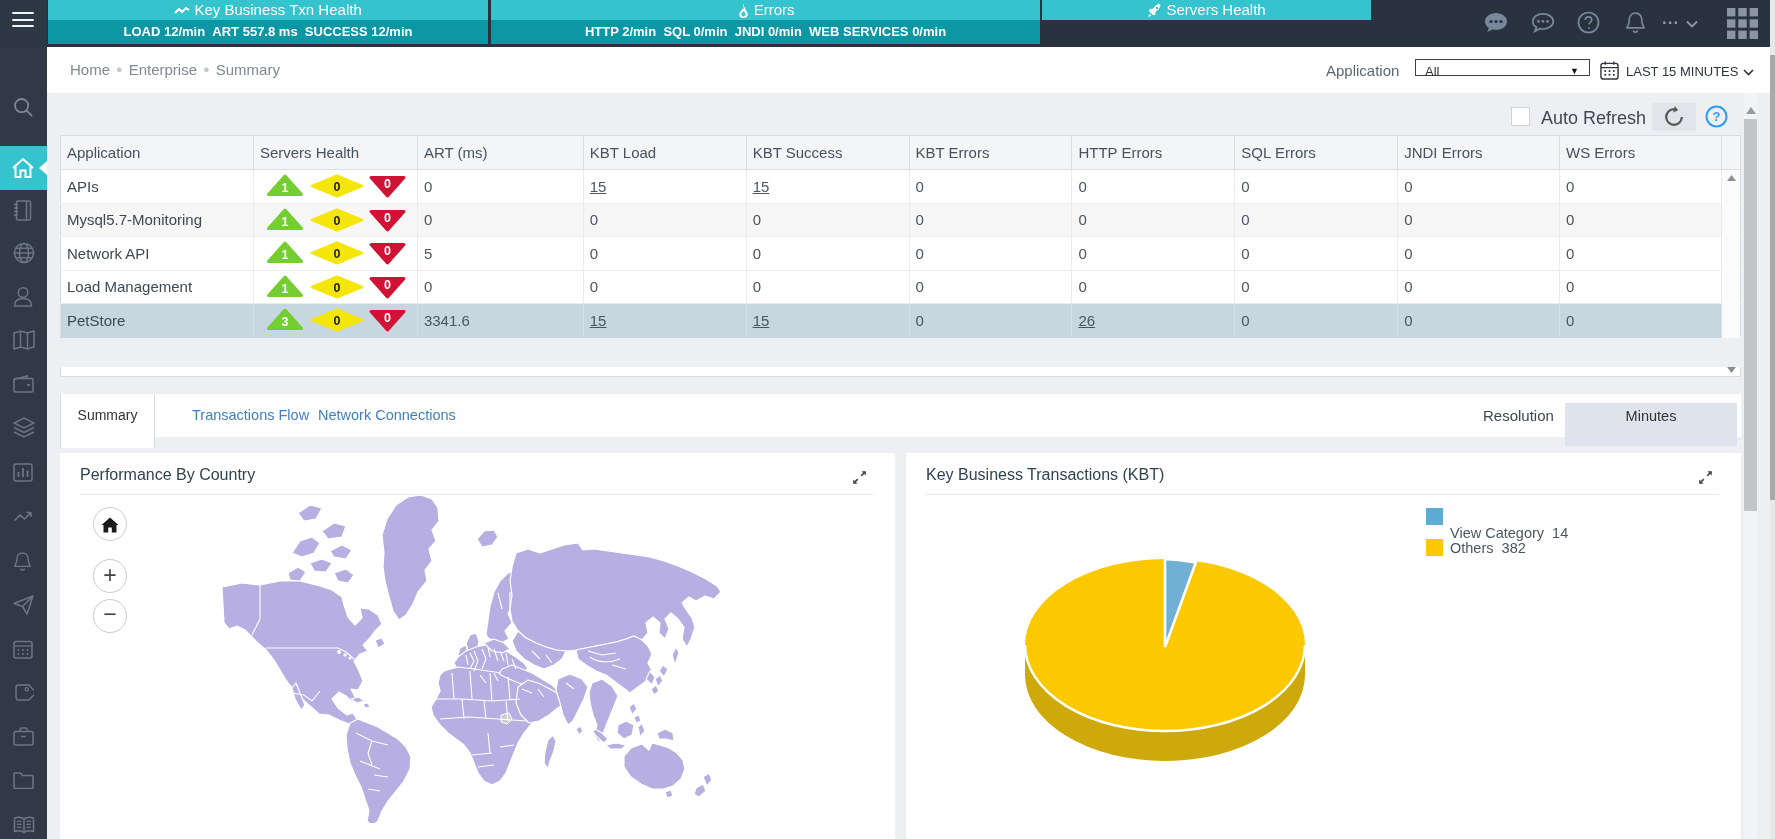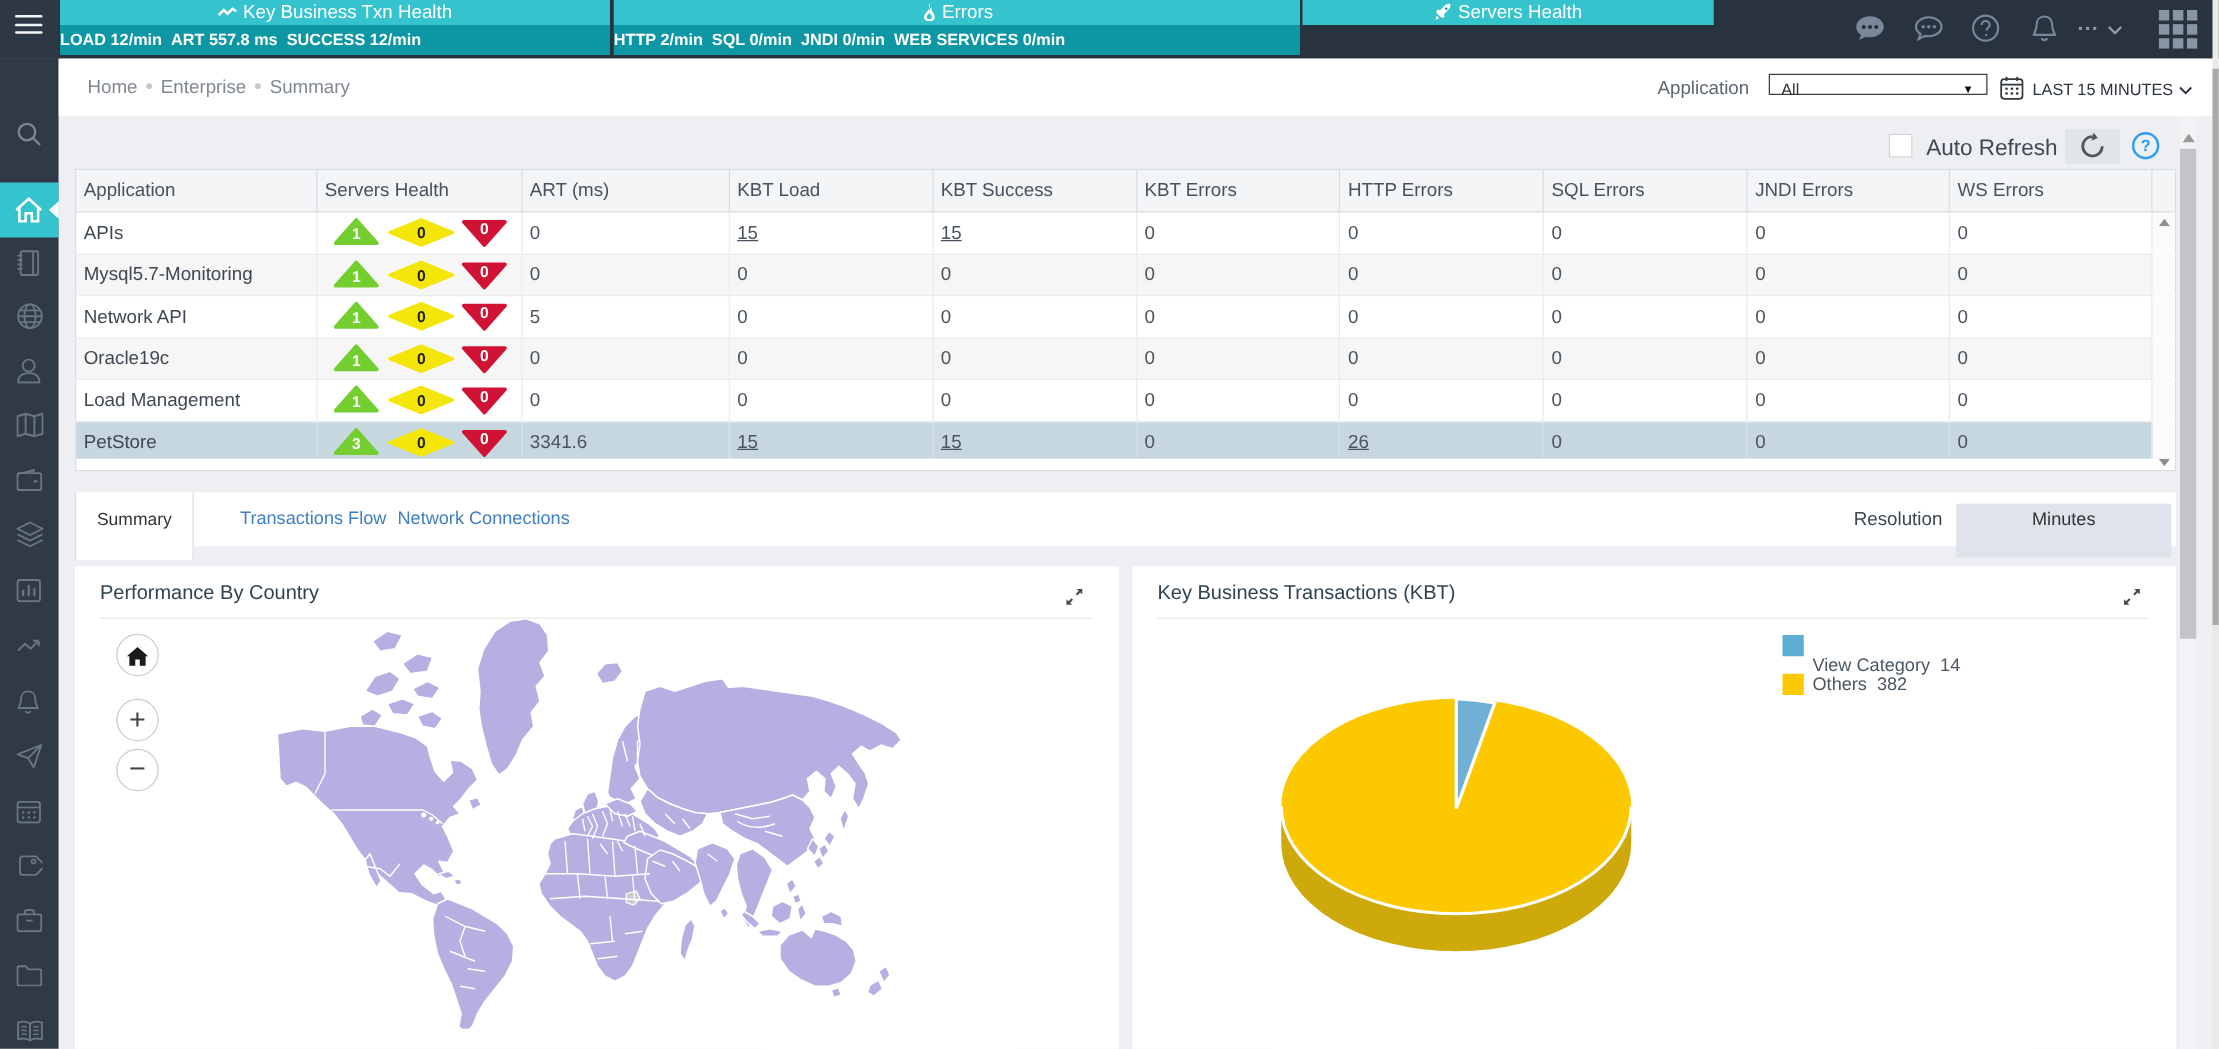--- a/index.html
+++ b/index.html
@@ -6,21 +6,21 @@
   html,body { width:1775px; height:839px; overflow:hidden; font-family:"Liberation Sans", sans-serif; background:#edeff3; }
   .topbar { position:absolute; left:0; top:0; width:1775px; height:47px; background:#29333f; }
   .corner { position:absolute; left:0; top:0; width:47px; height:47px; background:#2e3844; }
   .burger { position:absolute; left:12px; top:12px; width:21.5px; }
   .burger div { height:2px; background:#f2f4f6; margin-bottom:4.5px; border-radius:2px;}
   .sidebar { position:absolute; left:0; top:47px; width:47px; height:792px; background:#303a46; }
   .homeact { position:absolute; left:0; top:99px; width:47px; height:44px; background:#35c3cd; }
   .notch { position:absolute; right:0; top:15px; width:0; height:0; border-top:7px solid transparent; border-bottom:7px solid transparent; border-right:8px solid #fff; }
   .tealbox { position:absolute; top:0; height:44px; }
   .tb-top { height:20px; background:#35c3cd; color:#fff; font-size:15px; font-weight:400; text-align:center; line-height:20px; }
-  .tb-bot { height:24px; background:#0d97a4; color:#fff; font-size:13px; font-weight:700; text-align:left; line-height:24px; }
+  .tb-bot { height:24px; background:#0d97a4; color:#fff; font-size:13px; font-weight:700; text-align:center; line-height:24px; }
   .content { position:absolute; left:47px; top:47px; width:1728px; height:792px; background:#edeff3; }
   .crumbbar { position:absolute; left:0; top:0; width:1728px; height:46px; background:#fff; }
   .crumb { position:absolute; left:23px; top:14px; font-size:15px; color:#808893; }
   .crumb .dot { color:#c3c9cf; font-size:11px; vertical-align:2px; padding:0 6px; }
   .applabel { position:absolute; left:1279px; top:15px; font-size:15px; color:#5c6773; }
   .appsel { position:absolute; left:1368px; top:12px; width:175px; height:17px; border:1px solid #39404c; background:#fff; font-size:13px; color:#333; line-height:23px; padding-left:9px; }
   .appsel .arr { position:absolute; right:10px; top:0; font-size:9px; color:#111; }
   .datebox { position:absolute; left:1553px; top:12px; height:25px; font-size:13px; color:#2b333c; line-height:25px; }
   .cb { position:absolute; left:1464px; top:60px; width:19px; height:19px; background:#fff; border:1px solid #d0d4d9; }
   .autolabel { position:absolute; left:1494px; top:61px; font-size:18px; color:#3e4954; }
@@ -286,40 +286,20 @@
           <td>Network API</td>
           <td><svg width="146" height="24" viewBox="0 0 146 24" style="vertical-align:middle; margin-left:7px;">
               <polygon points="18,2 34.5,20.5 1.5,20.5" fill="#74ce30" stroke="#74ce30" stroke-width="3" stroke-linejoin="round"></polygon>
               <text x="18" y="17.5" font-size="12.5" font-weight="bold" fill="#fff" text-anchor="middle" font-family="Liberation Sans">1</text>
               <polygon points="70,1.5 95.5,12 70,22.5 44.5,12" fill="#f5e60a" stroke="#f5e60a" stroke-width="2" stroke-linejoin="round"></polygon>
               <text x="70" y="16.5" font-size="12.5" font-weight="bold" fill="#222" text-anchor="middle" font-family="Liberation Sans">0</text>
               <polygon points="104,3.5 137,3.5 120.5,22" fill="#d01334" stroke="#d01334" stroke-width="3" stroke-linejoin="round"></polygon>
               <text x="120.5" y="13.5" font-size="12.5" font-weight="bold" fill="#fff" text-anchor="middle" font-family="Liberation Sans">0</text>
             </svg></td>
           <td>5</td>
-          <td>0</td>
-          <td>0</td>
-          <td>0</td>
-          <td>0</td>
-          <td>0</td>
-          <td>0</td>
-          <td>0</td>
-          <td></td>
-        </tr>
-    <tr class="even">
-          <td>Oracle19c</td>
-          <td><svg width="146" height="24" viewBox="0 0 146 24" style="vertical-align:middle; margin-left:7px;">
-              <polygon points="18,2 34.5,20.5 1.5,20.5" fill="#74ce30" stroke="#74ce30" stroke-width="3" stroke-linejoin="round"></polygon>
-              <text x="18" y="17.5" font-size="12.5" font-weight="bold" fill="#fff" text-anchor="middle" font-family="Liberation Sans">1</text>
-              <polygon points="70,1.5 95.5,12 70,22.5 44.5,12" fill="#f5e60a" stroke="#f5e60a" stroke-width="2" stroke-linejoin="round"></polygon>
-              <text x="70" y="16.5" font-size="12.5" font-weight="bold" fill="#222" text-anchor="middle" font-family="Liberation Sans">0</text>
-              <polygon points="104,3.5 137,3.5 120.5,22" fill="#d01334" stroke="#d01334" stroke-width="3" stroke-linejoin="round"></polygon>
-              <text x="120.5" y="13.5" font-size="12.5" font-weight="bold" fill="#fff" text-anchor="middle" font-family="Liberation Sans">0</text>
-            </svg></td>
-          <td>0</td>
           <td>0</td>
           <td>0</td>
           <td>0</td>
           <td>0</td>
           <td>0</td>
           <td>0</td>
           <td>0</td>
           <td></td>
         </tr>
     <tr class="odd">

